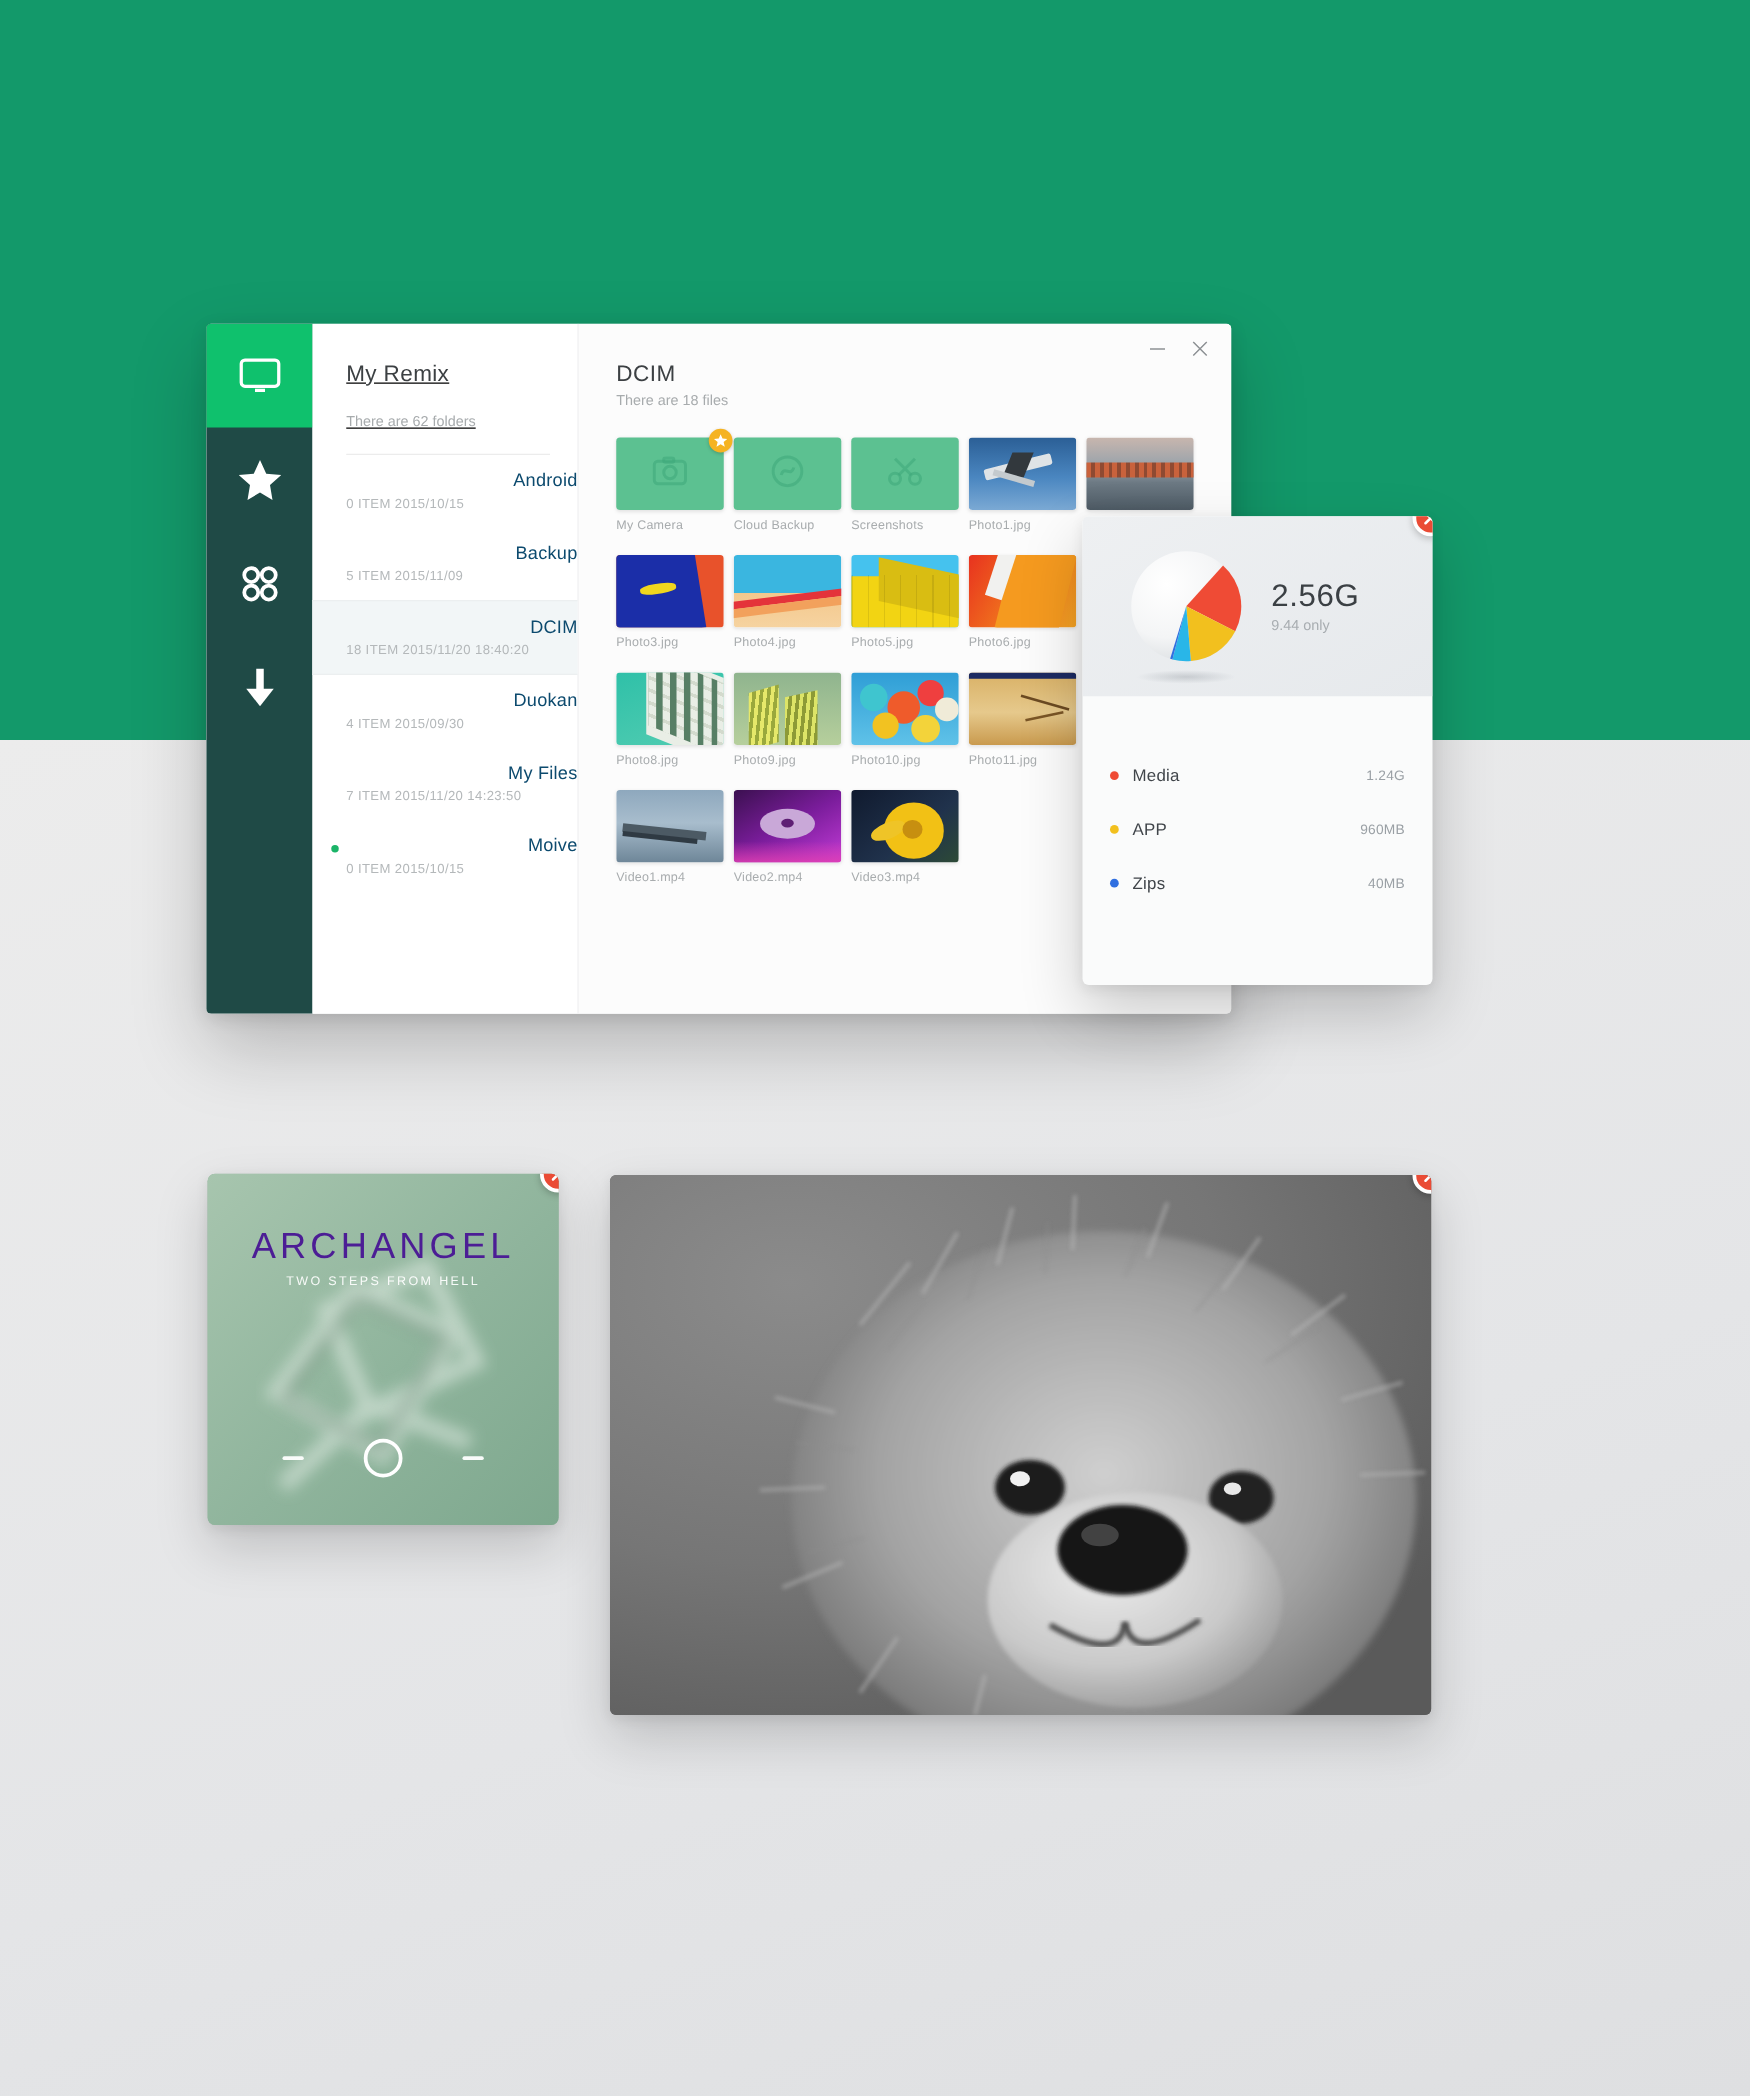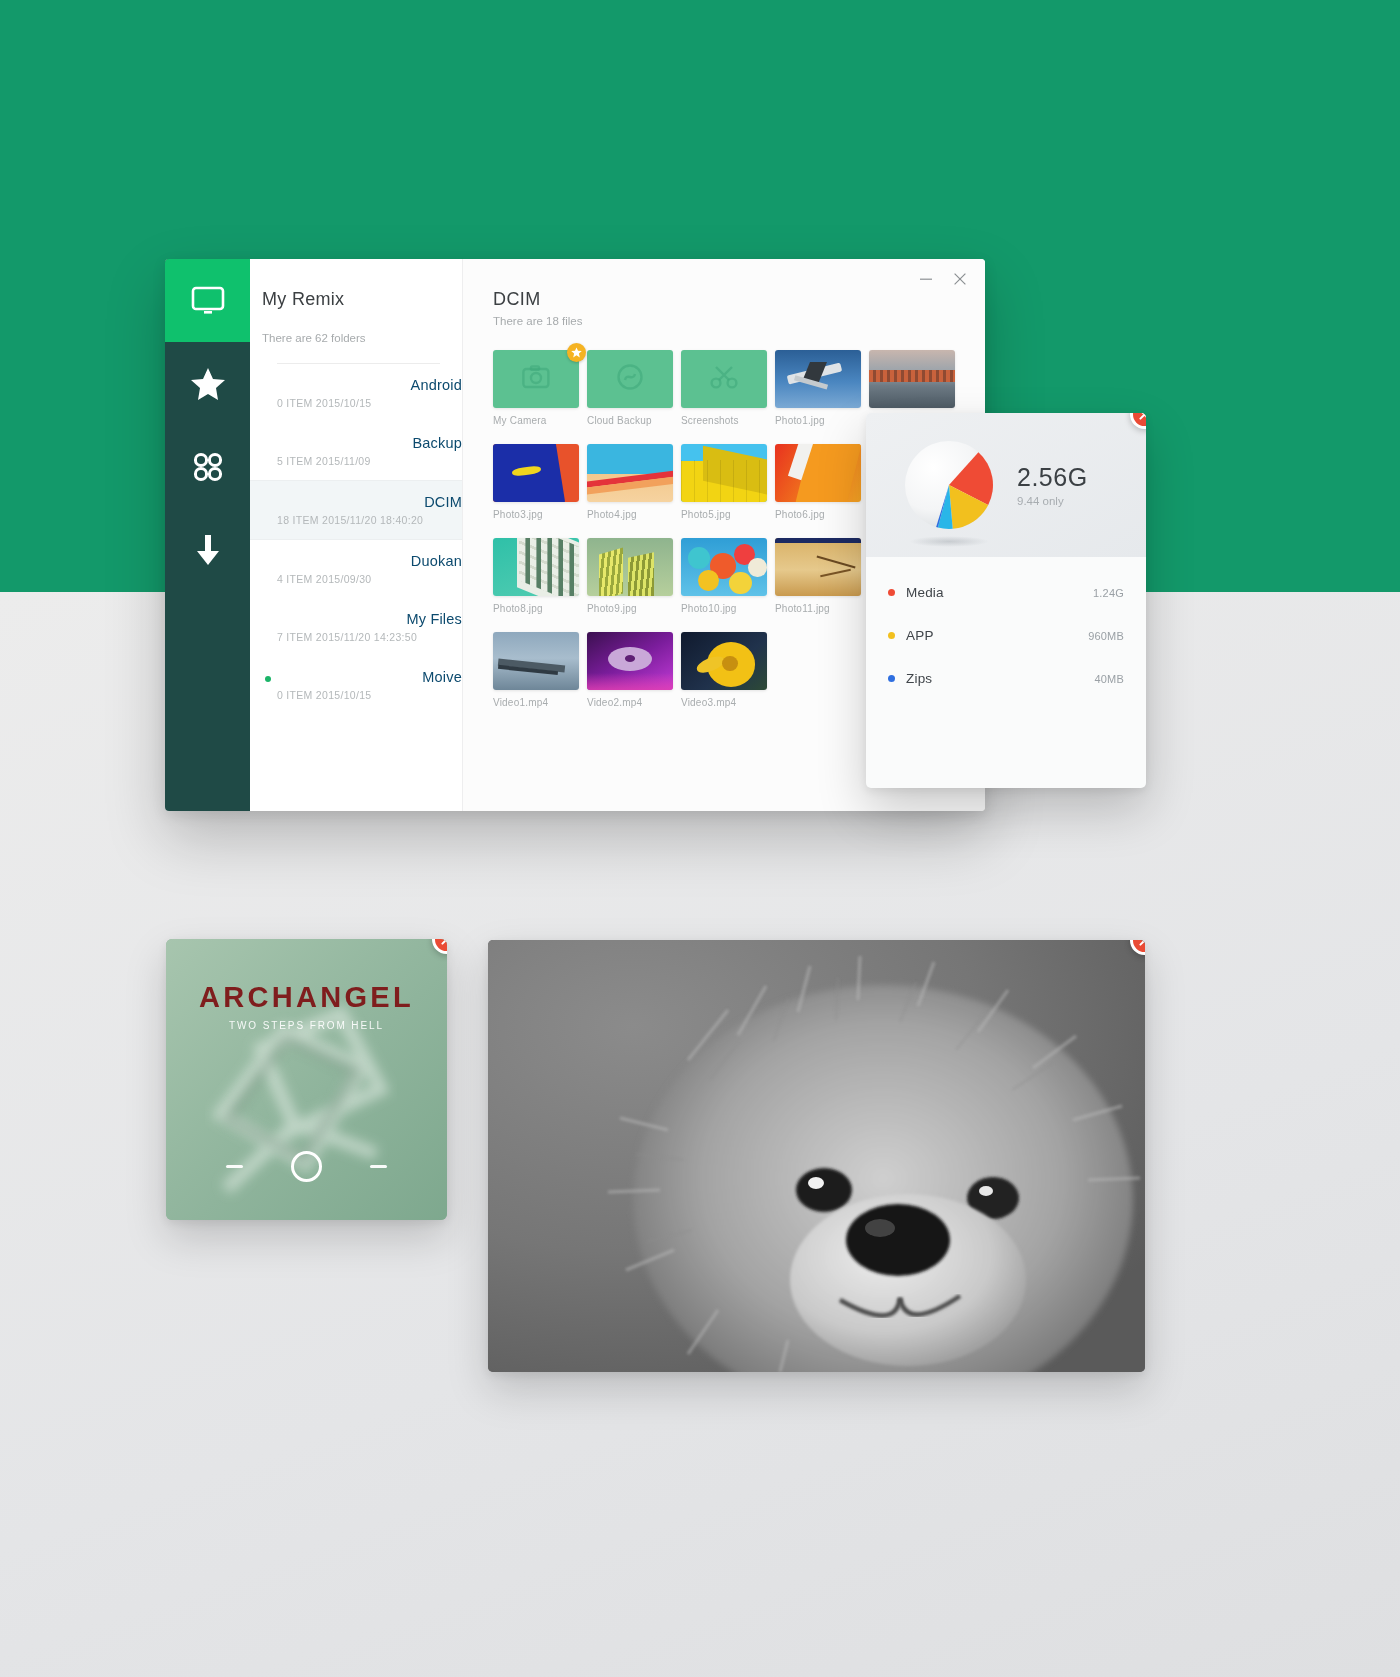--- a/index.html
+++ b/index.html
@@ -40,21 +40,21 @@
   }
   .rail-btn.active { background: #0fc16d; }
   .rail-btn svg { display: block; }
 
   
   #folder-col {
     width: 213px; flex: 0 0 213px; background: #fff;
     border-right: 1px solid #eeeeef;
     position: relative;
   }
-  #fm-head { padding: 30px 0 0 12px; }
+  #fm-head { padding: 30px 0 0 27px; text-decoration: underline; }
   #fm-head .title { font-size: 18px; color: #3c4043; letter-spacing:.3px; font-weight: 400;}
   #fm-head .sub { font-size: 11.5px; color: #a7abad; margin-top: 22px; }
   #head-rule { height:1px; background:#ececec; margin: 19px 22px 0 27px;}
 
   .folder-item {
     padding: 13px 0 13px 27px; position: relative; cursor: pointer;
   }
   .folder-item.selected { background: #f2f6f7; border-top:1px solid #eceff0; border-bottom:1px solid #eceff0;}
   .folder-item .fname { font-size: 14.5px; color: #0c4a6e; letter-spacing:.2px;text-align:right;}
   .folder-item .fmeta { font-size: 10.5px; color: #b4b8ba; margin-top: 4px; letter-spacing:.3px;}
@@ -111,42 +111,42 @@
   }
   #storage-figs { margin-left: 22px; }
   #storage-figs .big { font-size: 25px; color: #3b4044; letter-spacing:.5px;}
   #storage-figs .small { font-size: 11.5px; color: #a8adb1; margin-top: 3px;}
   .srow {
     display:flex; align-items:center; padding: 0 22px; height: 43px;
   }
   .srow .sdot { width:7px; height:7px; border-radius:50%; margin-right:11px; flex:0 0 7px;}
   .srow .sname { font-size: 13.5px; color: #40454a; letter-spacing:.2px;}
   .srow .sval { margin-left:auto; font-size: 11px; color: #9aa0a5; letter-spacing:.2px;}
-  #srows { padding-top: 14px; }
+  #srows { padding-top: 14px; margin-top: 28px; }
 
   
   .close-chip {
     position: absolute; width: 29px; height: 29px; border-radius: 50%;
     background: #ea4b35; border: 3px solid #fff;
     box-shadow: 0 2px 6px rgba(0,0,0,.22);
     display:flex; align-items:center; justify-content:center; cursor:pointer; z-index: 40;
   }
   .close-chip svg { display:block; }
 
   
   #music-card {
     position: absolute; left: 166px; top: 939px; width: 281px; height: 281px;
     border-radius: 6px; overflow: hidden;
     box-shadow: 0 18px 42px rgba(0,0,0,.17), 0 3px 10px rgba(0,0,0,.08);
     background: #93b69e;
   }
   #music-art { position:absolute; inset:0; overflow:hidden; }
   #music-text { position: absolute; left:0; right:0; top: 42px; text-align:center; z-index:5;}
   #music-title {
-    font-size: 29px; color:#7f1d1d; letter-spacing: 3.3px; font-weight: 700;
+    font-size: 29px; color:#4c1d95; letter-spacing: 3.3px; font-weight: 400;
   }
   #music-artist {
     font-size: 10px; color: rgba(255,255,255,.92); letter-spacing: 1.9px; margin-top: 6px;
   }
   #music-ctrls {
     position:absolute; bottom: 38px; left:0; right:0; display:flex; align-items:center;
     justify-content:center; gap: 48px; z-index:5;
   }
   .mdash { width: 17px; height: 3px; background: rgba(255,255,255,.95); border-radius:2px; cursor:pointer;}
   #mplay {

